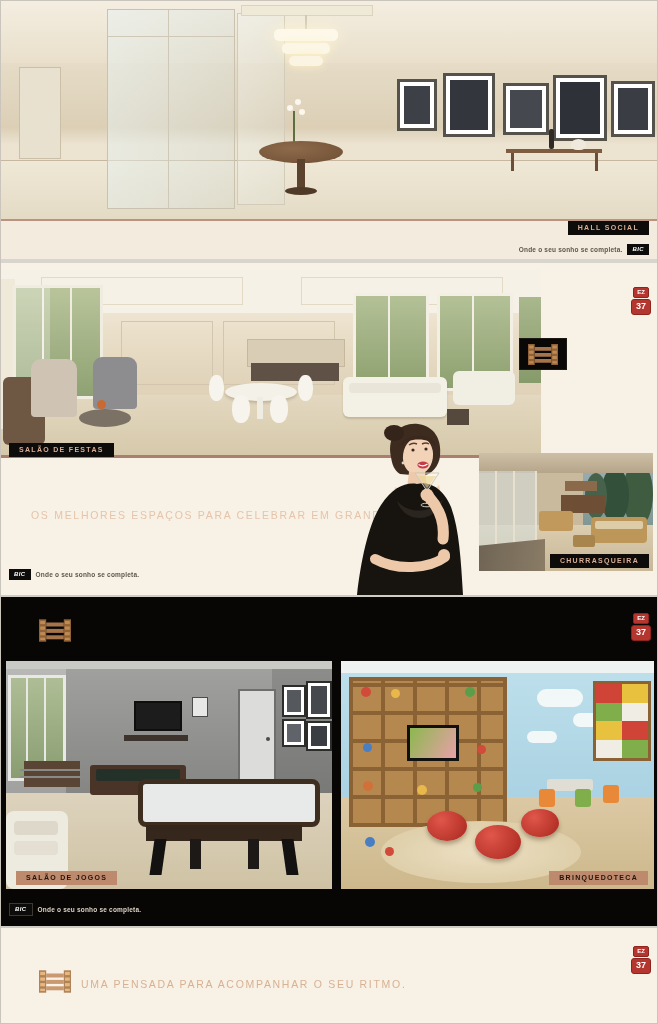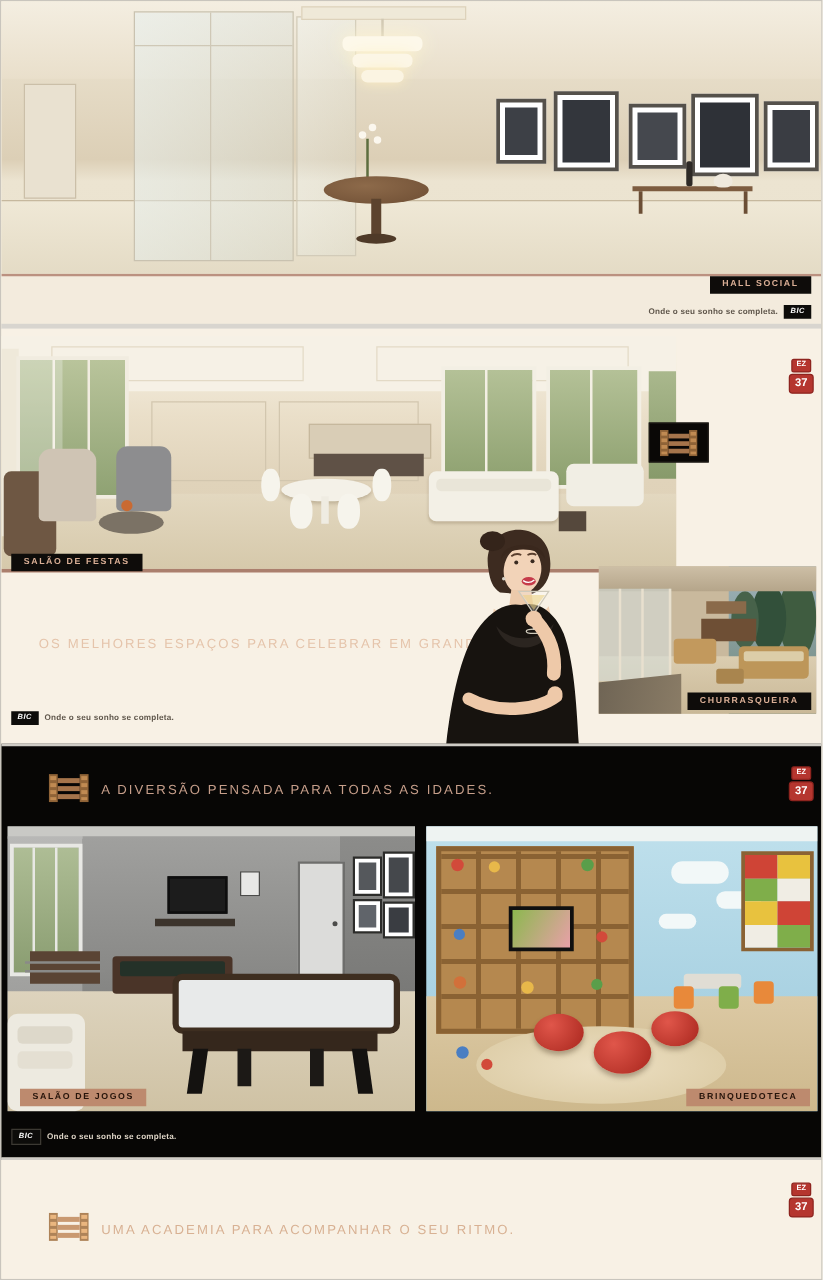--- a/index.html
+++ b/index.html
@@ -252,21 +252,20 @@
       <rect x="1.5" y="16" width="6" height="4" fill="#c08a52"></rect>
         <rect x="1.5" y="23" width="6" height="3" fill="#c08a52"></rect>
       <rect x="32.5" y="2" width="6" height="4" fill="#c08a52"></rect>
         <rect x="32.5" y="9" width="6" height="4" fill="#c08a52"></rect>
       <rect x="32.5" y="16" width="6" height="4" fill="#c08a52"></rect>
         <rect x="32.5" y="23" width="6" height="3" fill="#c08a52"></rect>
       <rect x="9" y="4" width="22" height="5" fill="#a5744b"></rect>
         <rect x="9" y="12" width="22" height="5" fill="#a5744b"></rect>
       <rect x="9" y="20" width="22" height="5" fill="#a5744b"></rect>
     </svg>
-    <div class="headline abs" style="left:80px;top:29px;color:#c69e8a;">A DIVERSÃO PENSADA PARA TODAS AS IDADES.</div>
     <div class="ez-badge abs" style="right:6px;top:16px;">
       <div class="ez-top">EZ</div>
       <div class="ez-bottom">37</div>
     </div>
 
     <div class="render" style="left:5px;top:64px;width:326px;height:228px;background:#8f8f8d;">
       <div class="abs" style="left:0;top:0;width:100%;height:10px;background:#c9c9c5;"></div>
       <div class="abs" style="left:0;top:8px;width:60px;height:146px;background:linear-gradient(#b8b8b6,#9c9c9a);"></div>
       <div class="abs" style="left:60px;top:8px;width:206px;height:126px;background:linear-gradient(#a0a09e,#858583);"></div>
       <div class="abs" style="right:0;top:8px;width:60px;height:146px;background:linear-gradient(#8c8c8a,#767674);"></div>
@@ -382,16 +381,16 @@
       <rect x="1.5" y="16" width="6" height="4" fill="#c08a52"></rect>
         <rect x="1.5" y="23" width="6" height="3" fill="#c08a52"></rect>
       <rect x="32.5" y="2" width="6" height="4" fill="#c08a52"></rect>
         <rect x="32.5" y="9" width="6" height="4" fill="#c08a52"></rect>
       <rect x="32.5" y="16" width="6" height="4" fill="#c08a52"></rect>
         <rect x="32.5" y="23" width="6" height="3" fill="#c08a52"></rect>
       <rect x="9" y="4" width="22" height="5" fill="#a5744b"></rect>
         <rect x="9" y="12" width="22" height="5" fill="#a5744b"></rect>
       <rect x="9" y="20" width="22" height="5" fill="#a5744b"></rect>
     </svg>
-    <div class="headline abs" style="left:80px;top:50px;color:#d8b193;">UMA ACADEMIA PARA ACOMPANHAR O SEU RITMO.</div>
+    <div class="headline abs" style="left:80px;top:50px;color:#d8b193;">UMA PENSADA PARA ACOMPANHAR O SEU RITMO.</div>
   </div>
 
 </div>
 
 </body></html>

